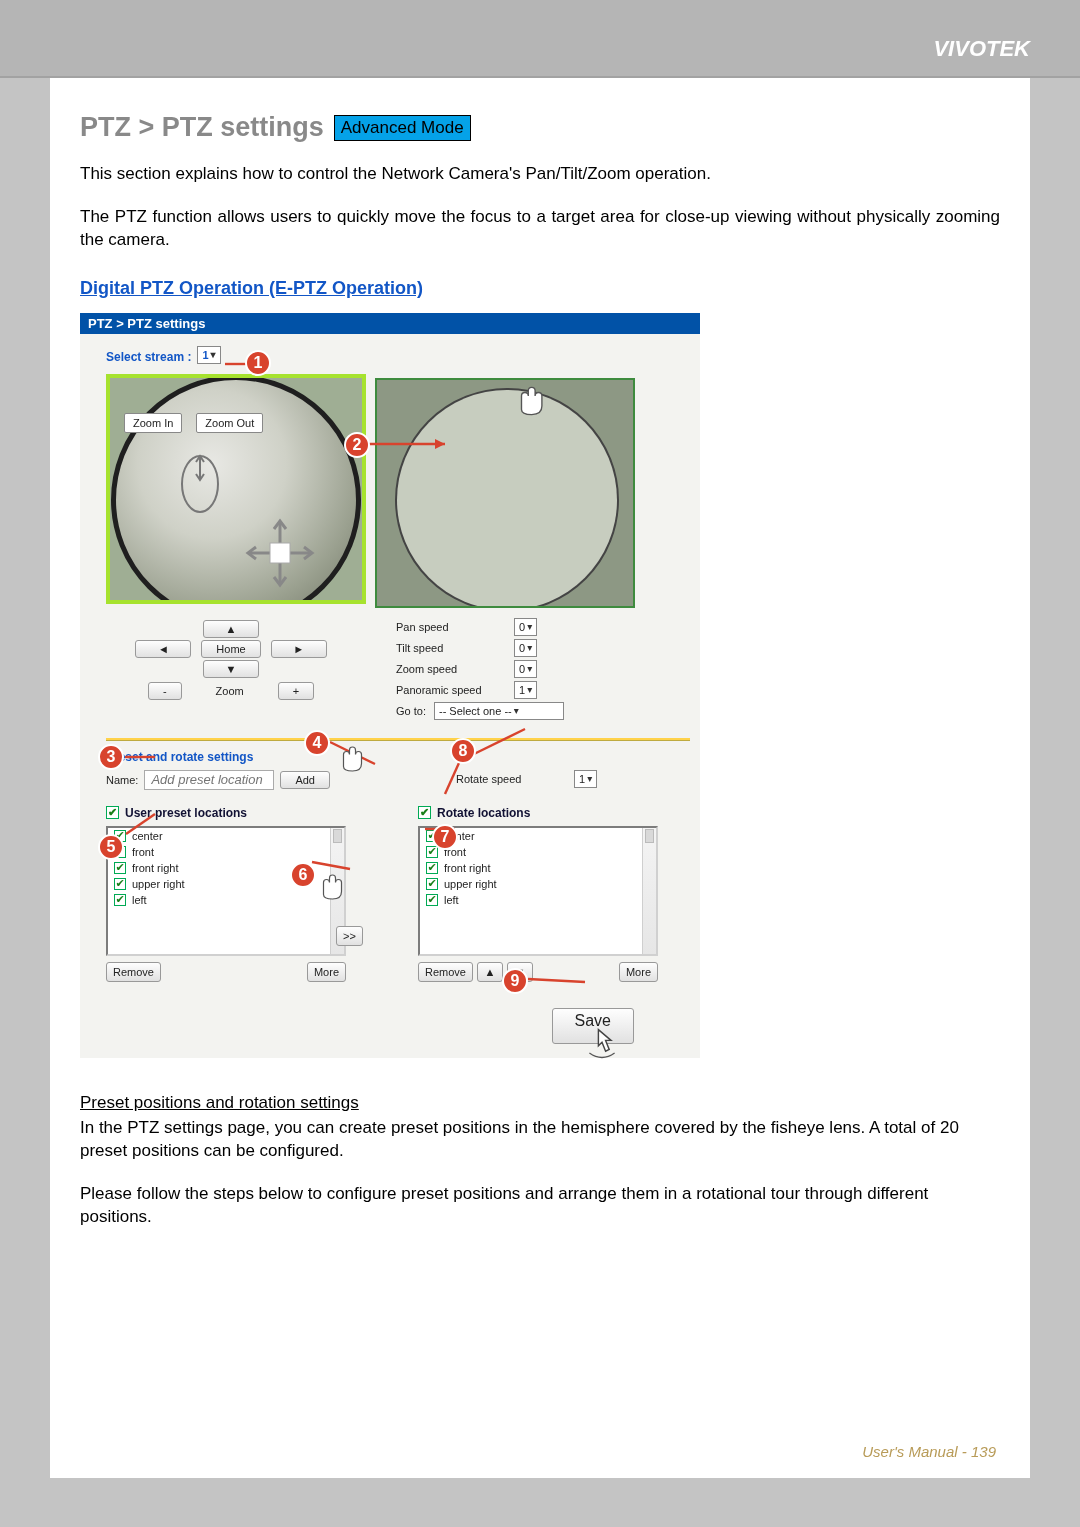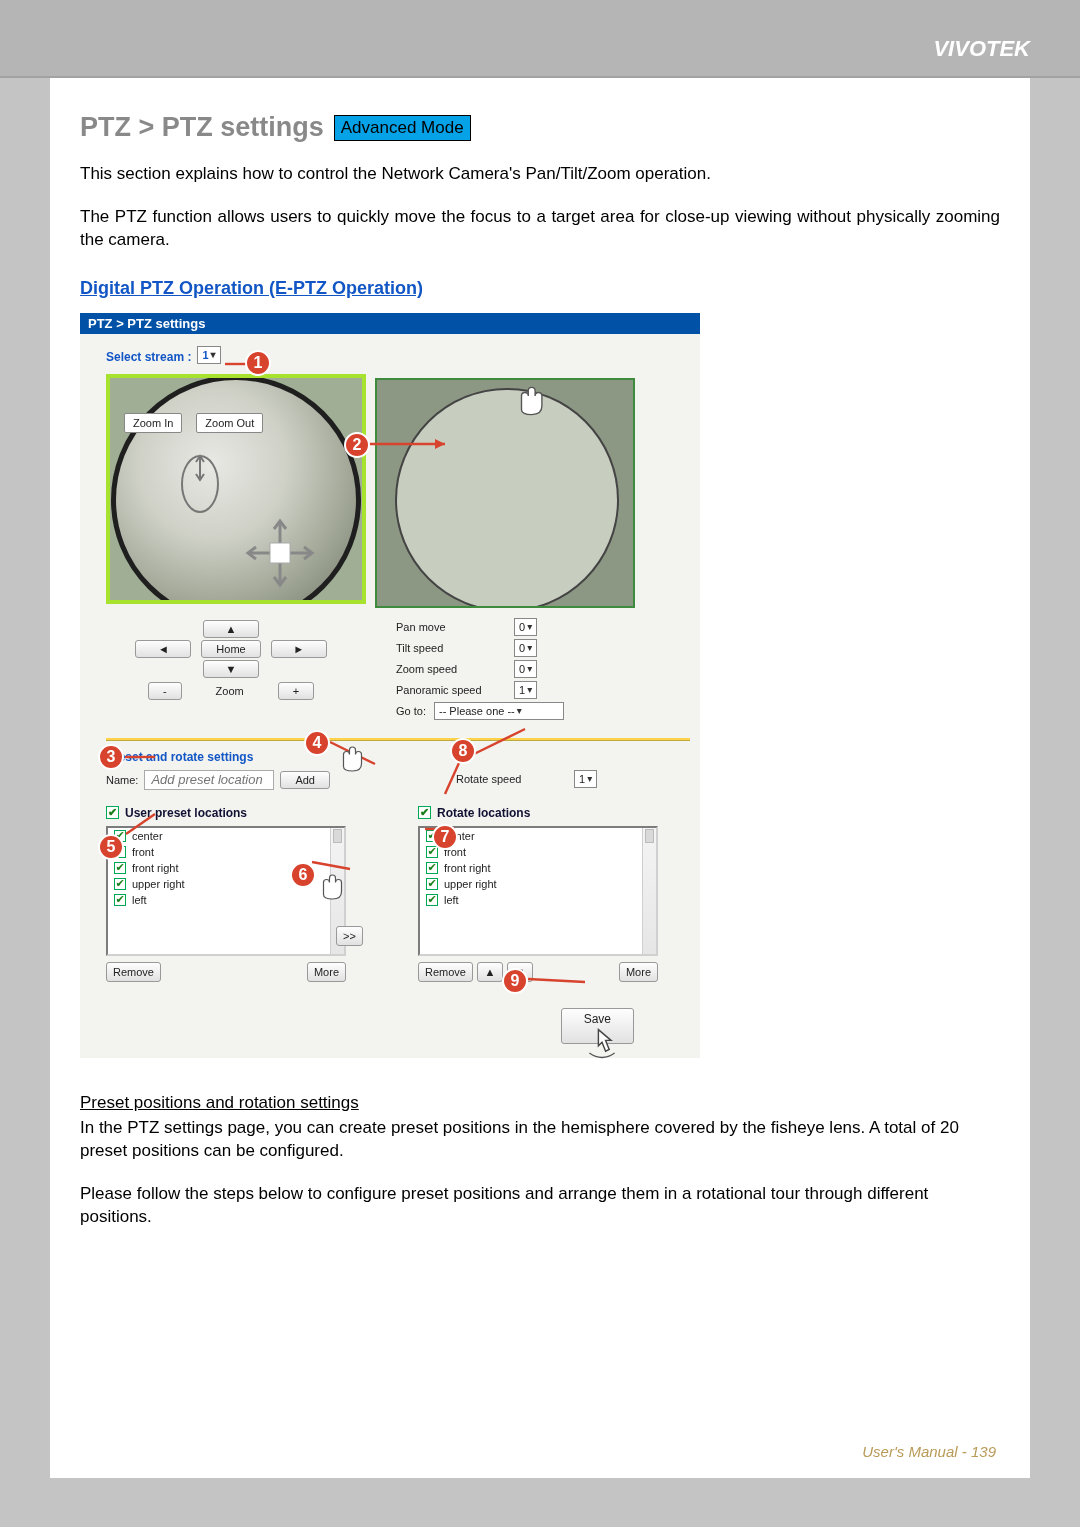--- a/index.html
+++ b/index.html
@@ -302,21 +302,21 @@
   .save-row {
     display: flex;
     justify-content: flex-end;
     margin-top: 26px;
     padding-right: 20px;
   }
   .save-btn {
     border: 1px solid #999;
     background: linear-gradient(#fefefe, #e1e1e1);
     border-radius: 3px;
-    font-size: 12px;
+    font-size: 16px;
     padding: 3px 22px;
   }
   
   .co {
     position: absolute;
     width: 26px;
     height: 26px;
     border-radius: 50%;
     background: #d8432d;
     border: 2px solid #fff;
@@ -442,38 +442,38 @@
               <span class="btn">▼</span>
             </div>
           <div class="dir-row" style="margin-top:4px; align-items:center;">
             <span class="btn" style="min-width:28px;">-</span>
             <span class="zoom-lbl">Zoom</span>
             <span class="btn" style="min-width:28px;">+</span>
           </div>
         </div>
         <div class="speed-col">
           <div class="srow">
-              <span class="slbl">Pan move</span>
+              <span class="slbl">Pan speed</span>
               <span class="mini-select">0</span>
             </div>
           <div class="srow">
               <span class="slbl">Tilt speed</span>
               <span class="mini-select">0</span>
             </div>
           <div class="srow">
               <span class="slbl">Zoom speed</span>
               <span class="mini-select">0</span>
             </div>
           <div class="srow">
               <span class="slbl">Panoramic speed</span>
               <span class="mini-select">1</span>
             </div>
           <div class="srow">
               <span style="font-size:11px;">Go to:</span>
-              <span class="mini-select" style="width:130px;">-- Please one --</span>
+              <span class="mini-select" style="width:130px;">-- Select one --</span>
             </div>
         </div>
       </div>
 
       <div class="divider"></div>
 
       <div style="display:flex; gap:110px; position:relative;">
         <div style="flex:0 0 240px;">
           <div class="sect-head">Preset and rotate settings</div>
           <div class="name-row">

